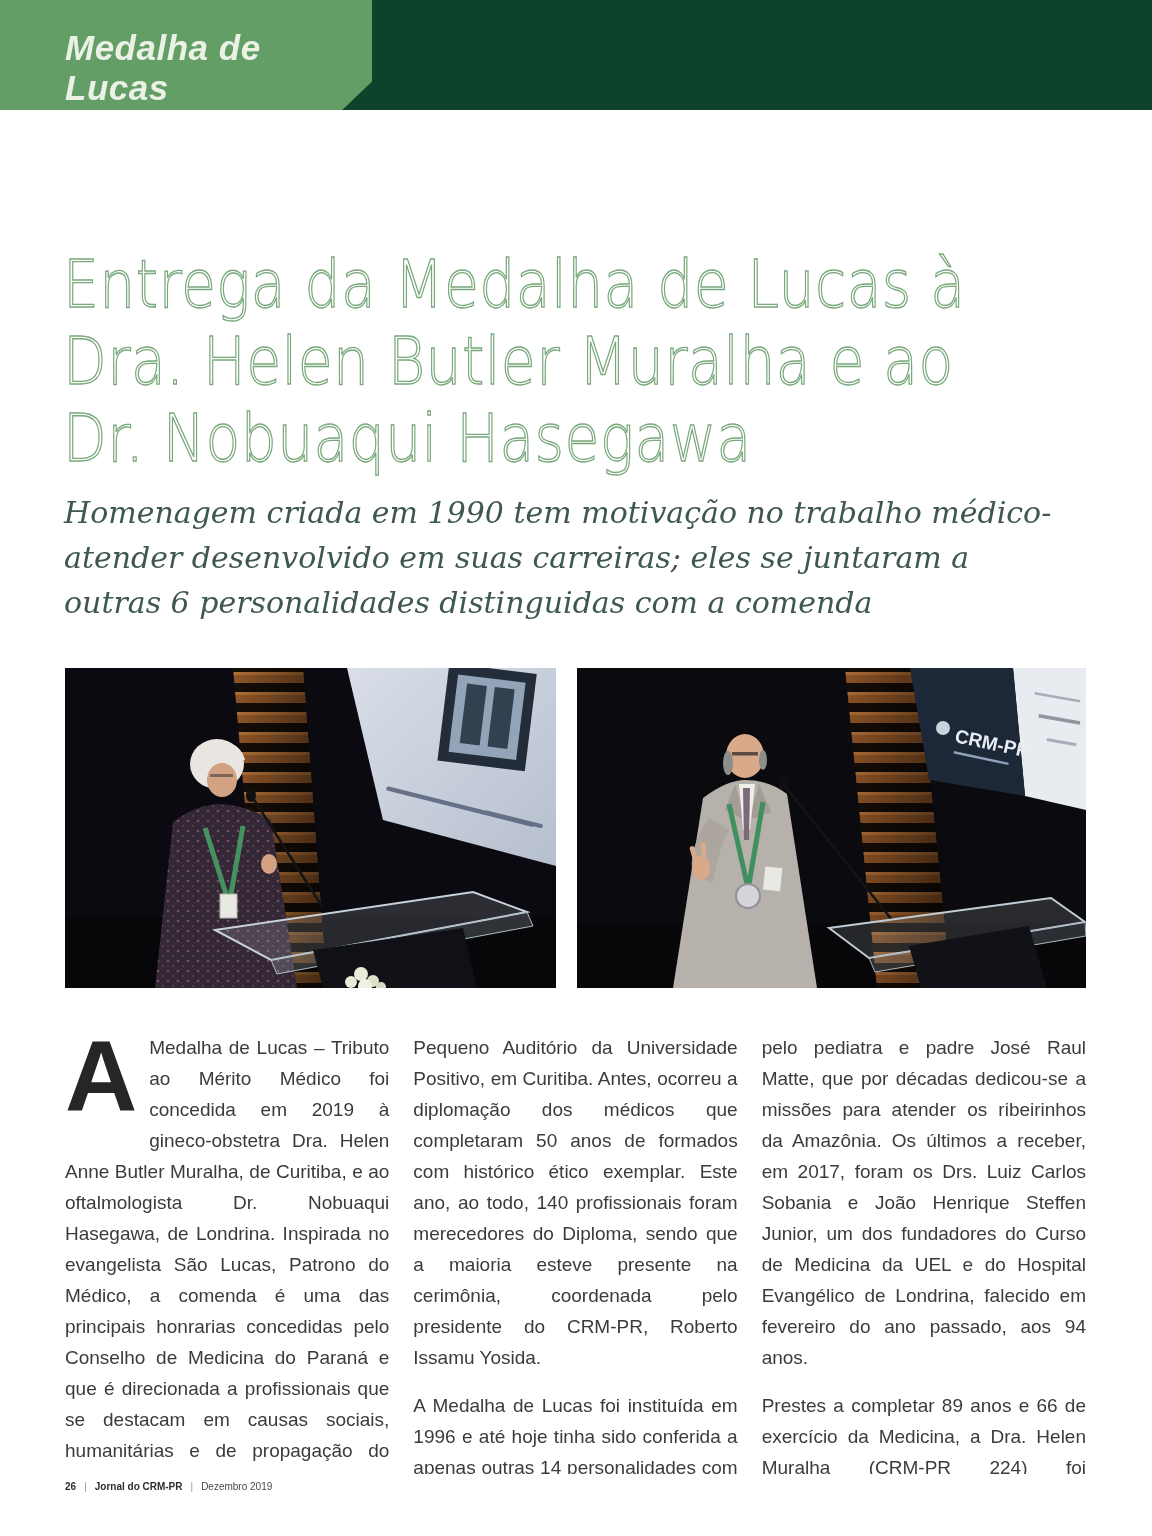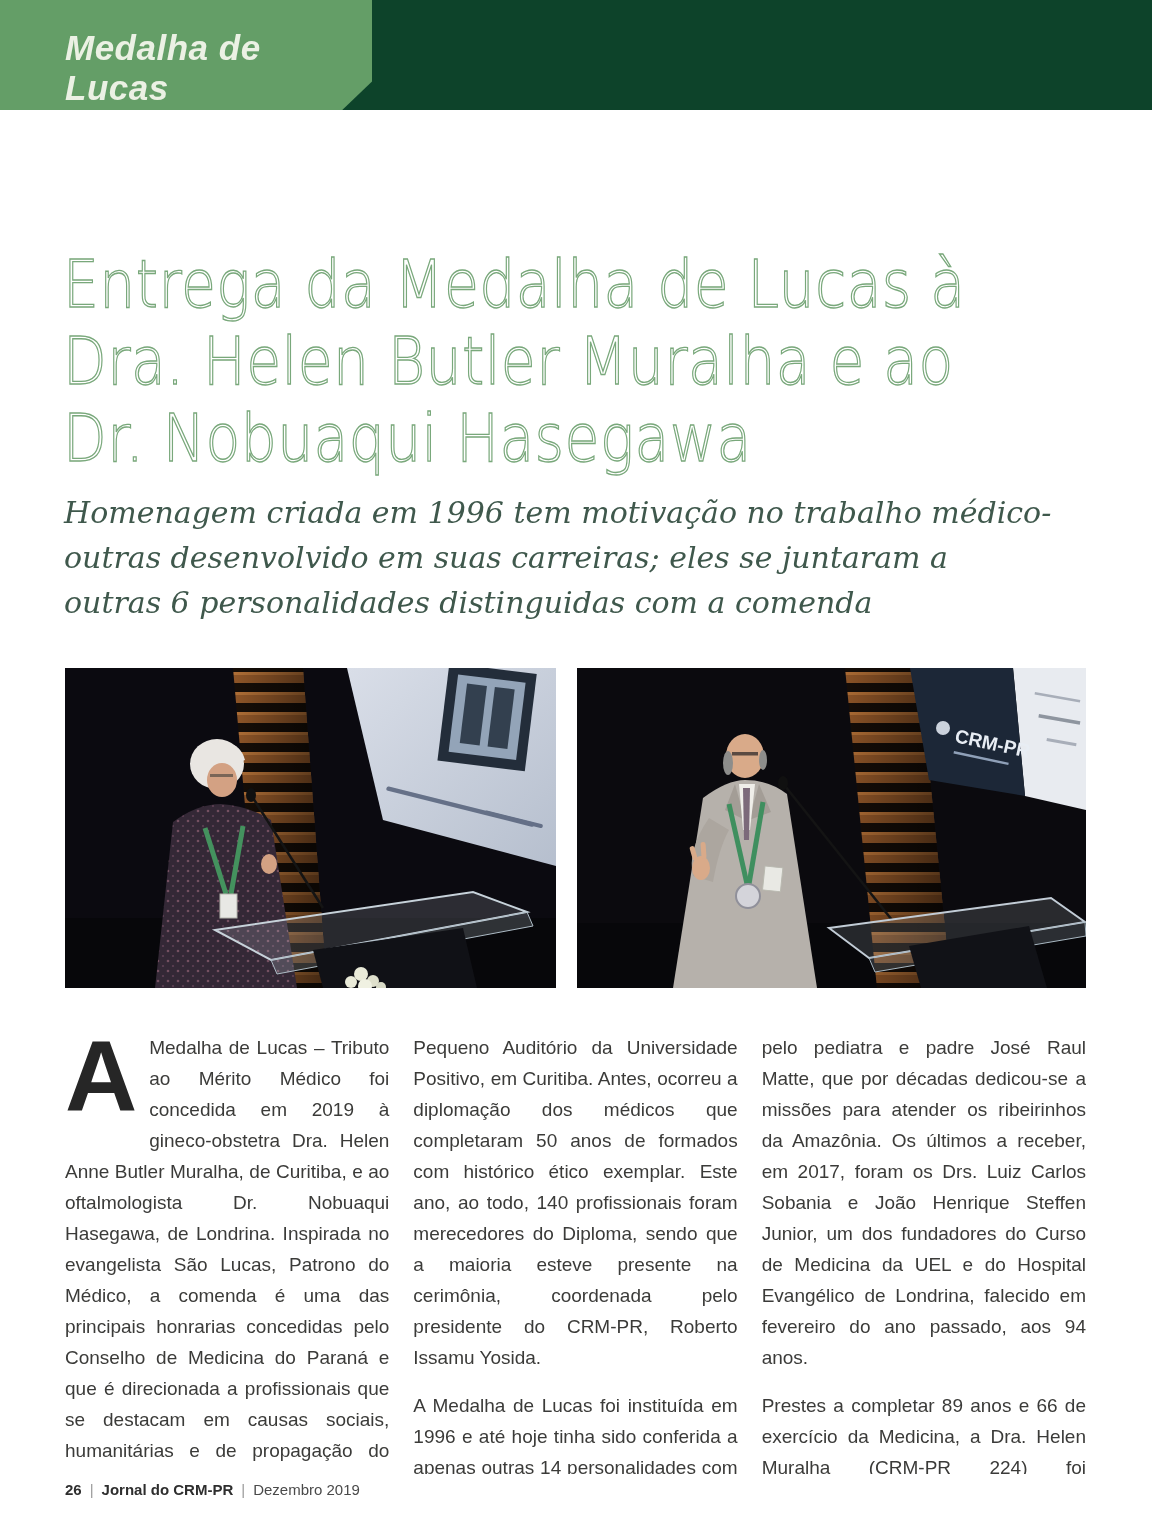--- a/index.html
+++ b/index.html
@@ -50,21 +50,21 @@
   .article p{
     margin:0 0 17px 0;font-size:19px;line-height:31px;text-align:justify;
     color:#3b3b39;
   }
   .dropcap{
     float:left;font-size:100px;line-height:80px;height:90px;
     font-weight:700;color:#262626;margin:4px 12px 0 0;
   }
   
   .footer{
-    position:absolute;left:65px;top:1481px;font-size:15px;color:#3a3a3a;
+    position:absolute;left:65px;top:1481px;font-size:10px;color:#3a3a3a;
   }
   .footer .num{font-weight:700;color:#2e2e2e;}
   .footer .sep{color:#9a9a9a;padding:0 8px;}
   .footer .journal{font-weight:700;color:#2e2e2e;}
   .footer .issue{color:#4a4a4a;}
 </style>
 </head>
 <body>
 
 <div class="page">
@@ -75,22 +75,22 @@
     </div>
   </header>
 
   <h2 class="headline">
     <div>Entrega da Medalha de Lucas à</div>
     <div>Dra. Helen Butler Muralha e ao</div>
     <div>Dr. Nobuaqui Hasegawa</div>
   </h2>
 
   <p class="standfirst">
-    <span>Homenagem criada em 1996 tem motivação no trabalho médico-</span><br>
-    <span>outras desenvolvido em suas carreiras; eles se juntaram a</span><br>
+    <span>Homenagem criada em 1990 tem motivação no trabalho médico-</span><br>
+    <span>atender desenvolvido em suas carreiras; eles se juntaram a</span><br>
     <span>outras 6 personalidades distinguidas com a comenda</span>
   </p>
 
   <div class="photos">
 
     <figure class="photo photo-left" title="Dra. Helen Butler Muralha, de cabelos brancos e vestido escuro de poás, discursa ao microfone em púlpito de acrílico diante de pilar de madeira e telão">
       <svg viewBox="0 0 491 320" preserveAspectRatio="none">
         <defs>
           <pattern id="slatsA" width="26" height="20" patternUnits="userSpaceOnUse">
             <rect width="26" height="20" fill="#150d07"></rect>

